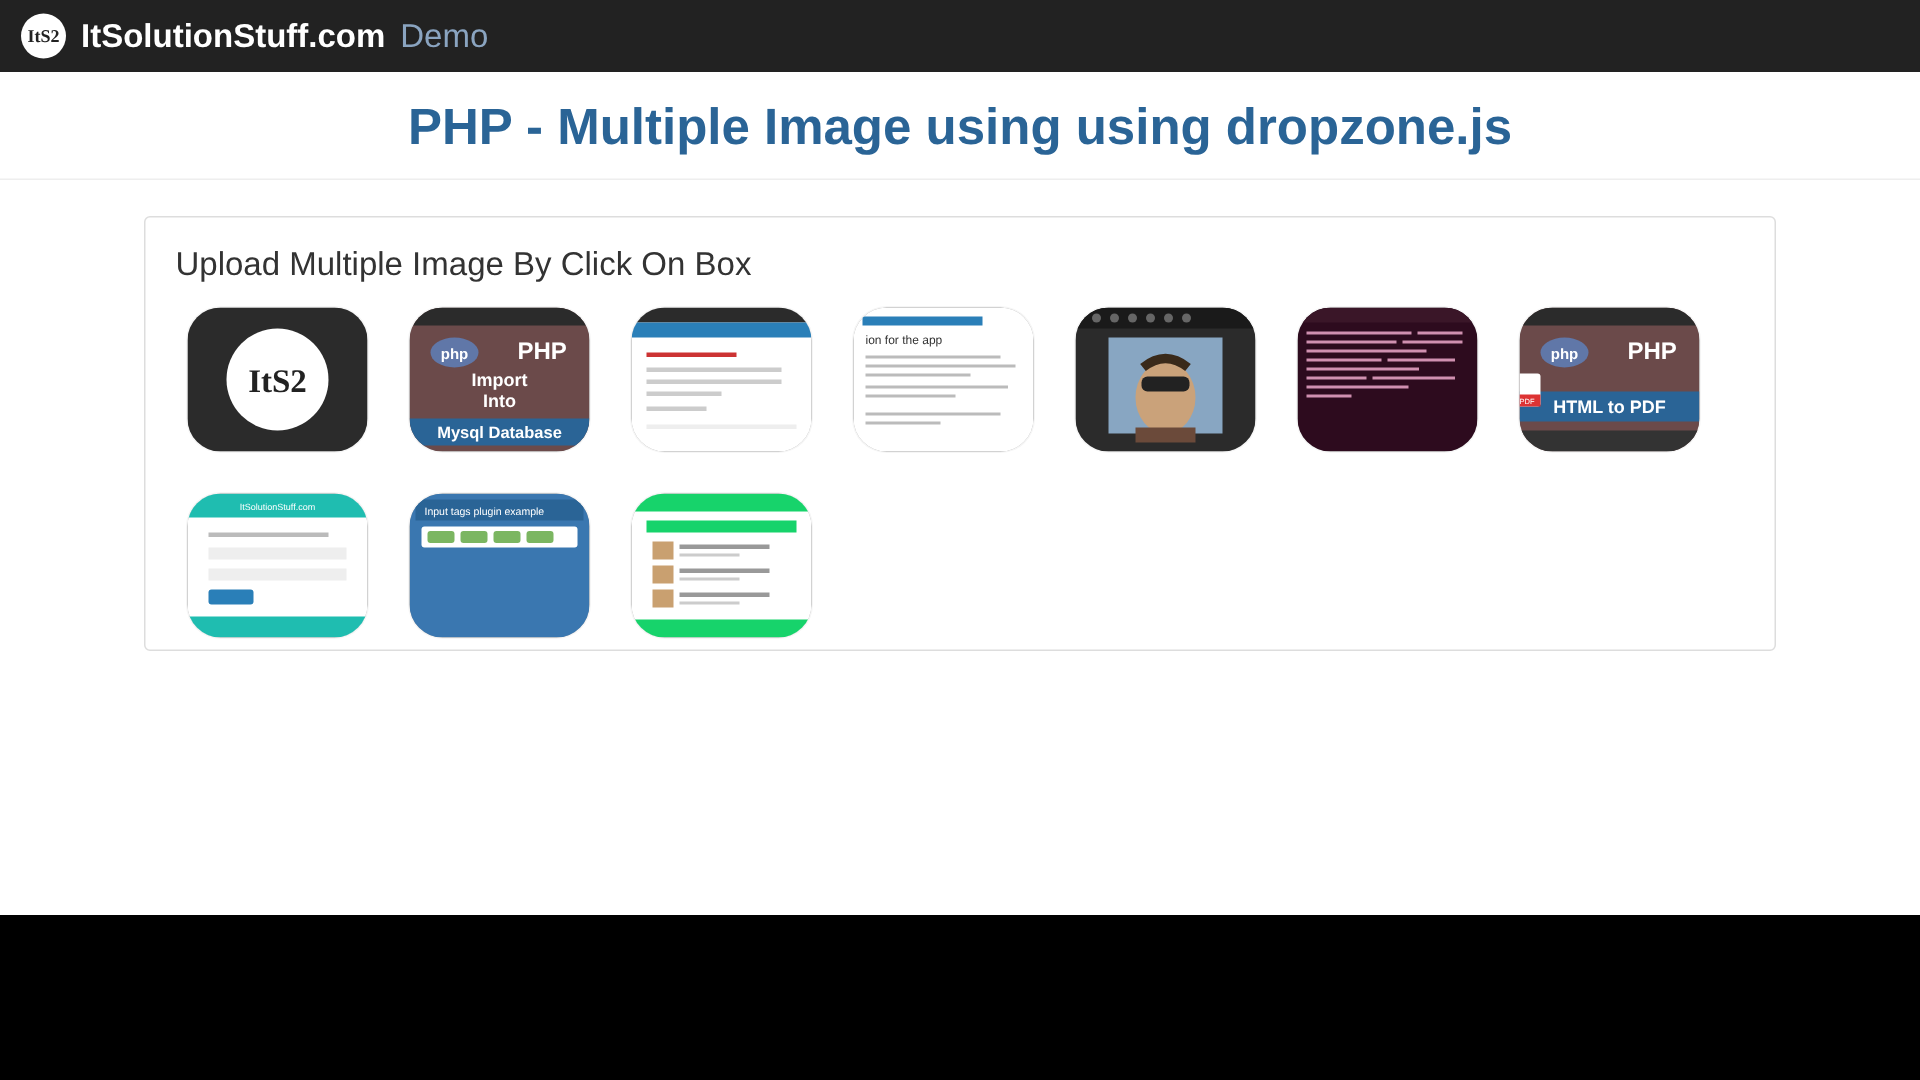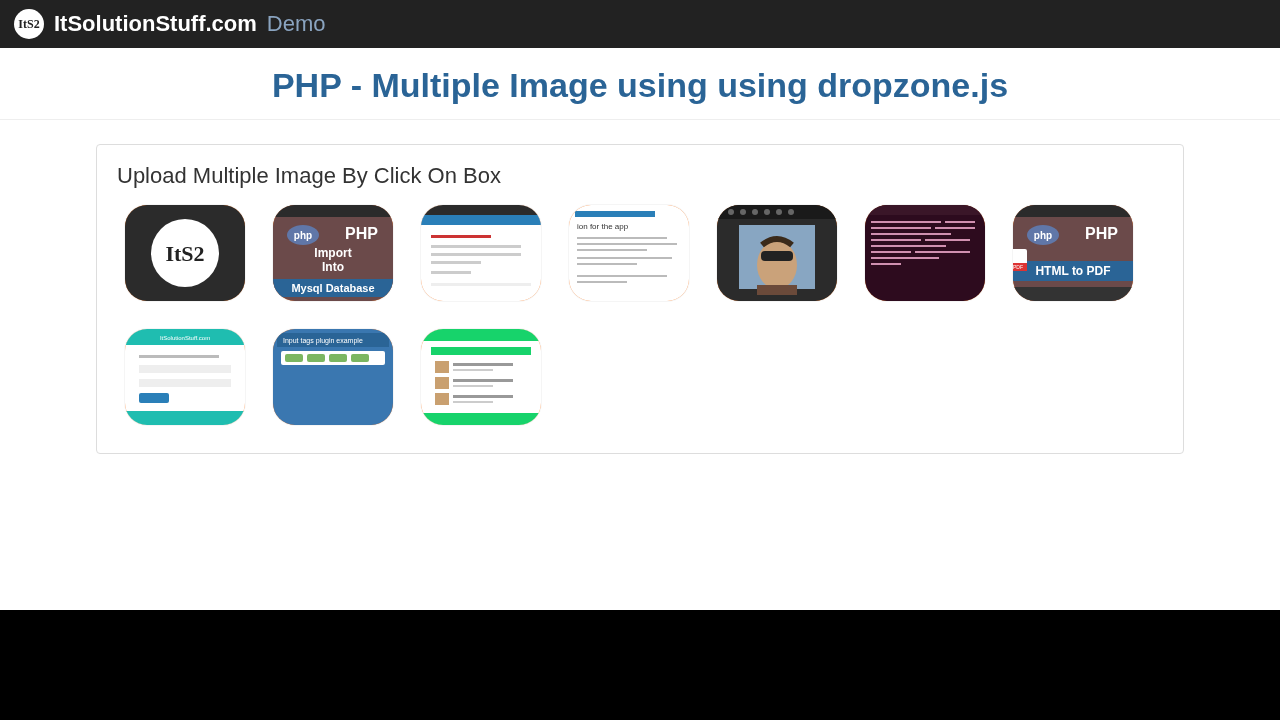--- a/index.html
+++ b/index.html
@@ -34,41 +34,41 @@
     font-weight: 700;
     padding: 18px 0 14px;
   }
   .hr { height: 1px; background: #eee; margin: 0 0 14px; }
 
   
   .panel {
     margin: 10px 96px 0;
     border: 1px solid #ddd;
     border-radius: 4px;
-    padding: 18px 20px 28px;
+    padding: 18px 20px 8px;
   }
   .panel-title {
     font-size: 22px;
     font-weight: 400;
     color: #333;
     margin-bottom: 16px;
   }
 
   
   .thumb-grid {
     display: flex;
     flex-wrap: wrap;
     gap: 28px 28px;
     padding-left: 8px;
   }
   .thumb {
     width: 120px; height: 96px;
     border-radius: 22px;
     overflow: hidden;
-    background: #f97316;
+    background: #a3a3a3;
     position: relative;
     box-shadow: 0 0 0 1px rgba(0,0,0,0.04);
   }
   .thumb svg { width: 100%; height: 100%; display: block; }
 
   
   .letterbox-top, .letterbox-bottom {
     position: fixed; left: 0; right: 0; height: 110px; background: #000;
   }
   .letterbox-bottom { bottom: 0; }

